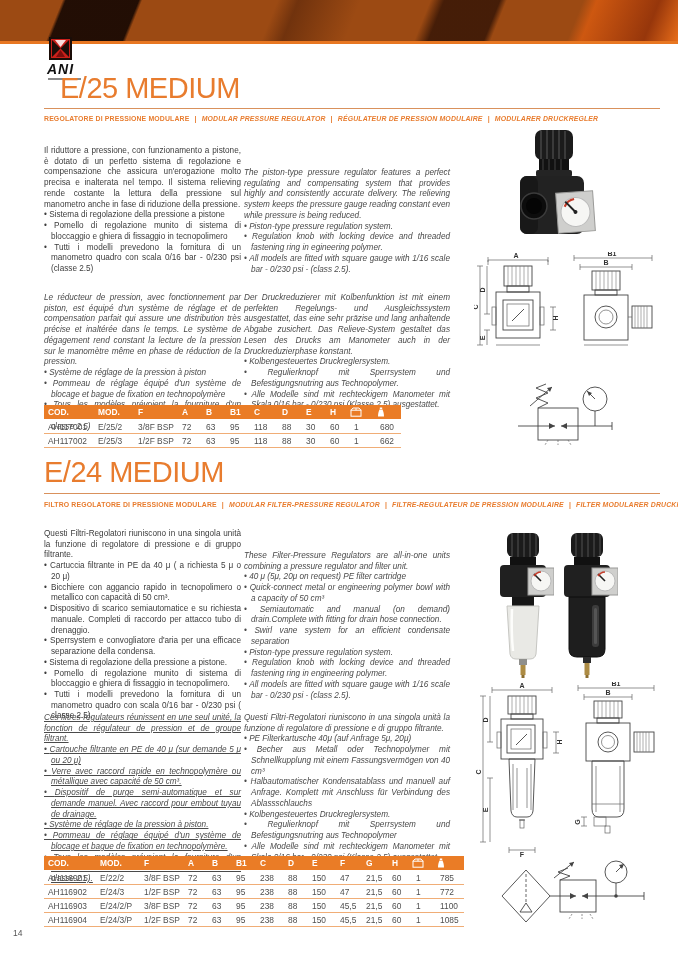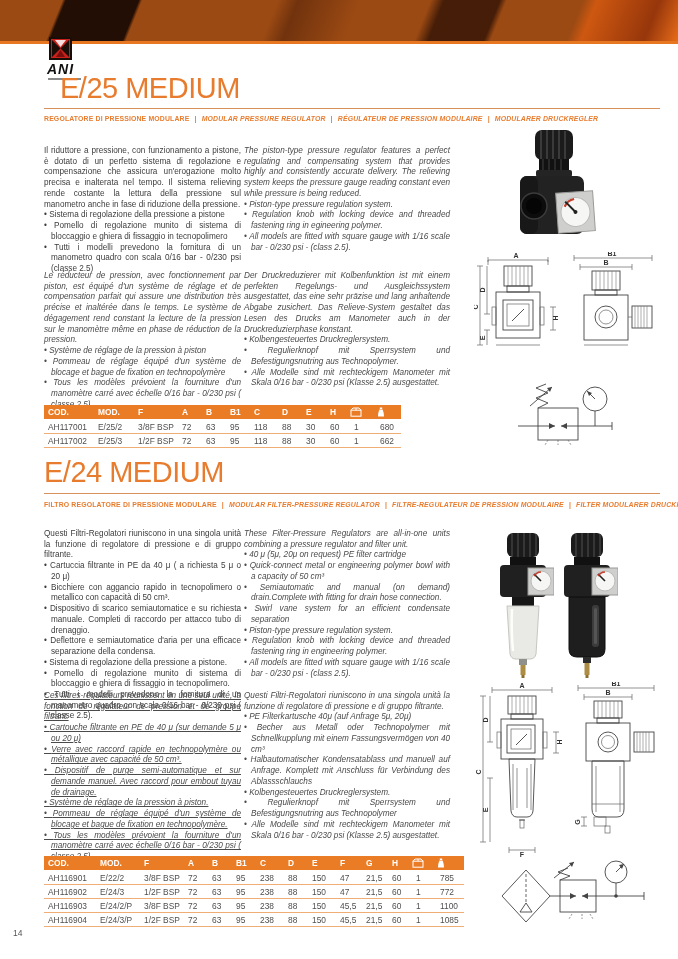--- a/index.html
+++ b/index.html
@@ -24,21 +24,21 @@
 
   .sec-title{color:#e87c2e;font-size:29px;font-weight:400;letter-spacing:-.5px;line-height:1;margin-left:16px;}
   .rule{height:1px;background:#d9915c;}
   .subtitle{color:#e87c2e;font-size:6.9px;font-weight:bold;letter-spacing:.15px;white-space:nowrap;}
   .subtitle .it{font-style:normal;}
   .subtitle .lang{font-style:italic;}
   .subtitle .pipe{font-style:normal;padding:0 3px;}
 
   .txt{width:197px;font-size:8.2px;line-height:1.31;color:#3c3c3c;text-align:justify;}
   .txt.wide{width:206px;}
-  .txt.italic{font-style:italic;color:#4a4a4a;}
+  .txt.italic{font-style:italic;color:#4a4a4a;margin-top:22px;}
   .txt p{margin:0;}
   .bullet{padding-left:7px;text-indent:-7px;}
   .bullet::before{content:"• ";}
 
   table.spec{border-spacing:0;table-layout:fixed;}
   table.spec th{background:#ea7c26;color:#fff;font-size:8.4px;font-weight:bold;text-align:left;
       padding:2px 2px 2px 4px;border-bottom:1.5px solid #fff;white-space:nowrap;}
   table.spec th.icon-th{text-align:center;padding:1px 0;}
   table.spec td{font-size:8.4px;color:#4f4f4f;padding:1.5px 2px 1.5px 4px;
       border-bottom:1px solid #f0ad76;white-space:nowrap;}
@@ -306,21 +306,21 @@
     <span class="pipe">|</span>
     <span class="lang">FILTER MODULARER DRUCKREGLER</span>
   </div>
 
   <div class="abs txt" style="left:44px;top:529px;">
     <p class="intro">Questi Filtri-Regolatori riuniscono in una singola unità la funzione di regolatore di pressione e di gruppo filtrante.</p>
     <div>
         <div class="bullet">Cartuccia filtrante in PE da 40 μ ( a richiesta 5 μ o 20 μ)</div>
         <div class="bullet">Bicchiere con aggancio rapido in tecnopolimero o metallico con capacità di 50 cm³.</div>
         <div class="bullet">Dispositivo di scarico semiautomatice e su richiesta manuale. Completi di raccordo per attacco tubo di drenaggio.</div>
-        <div class="bullet">Deflettore e semiautomatice d'aria per una efficace separazione della condensa.</div>
+        <div class="bullet">Sperrsystem e convogliatore d'aria per una efficace separazione della condensa.</div>
         <div class="bullet">Sistema di regolazione della pressione a pistone.</div>
         <div class="bullet">Pomello di regolazione munito di sistema di bloccaggio e ghiera di fissaggio in tecnopolimero.</div>
         <div class="bullet">Tutti i modelli prevedono la fornitura di un manometro quadro con scala 0/16 bar - 0/230 psi ( classe 2.5).</div>
       </div>
   </div>
   <div class="abs txt wide italic" style="left:244px;top:529px;">
     <p class="intro">These Filter-Pressure Regulators are all-in-one units combining a pressure regulator and filter unit.</p>
     <div>
         <div class="bullet">40 μ (5μ, 20μ on request) PE filter cartridge</div>
         <div class="bullet">Quick-connect metal or engineering polymer bowl with a capacity of 50 cm³</div>

